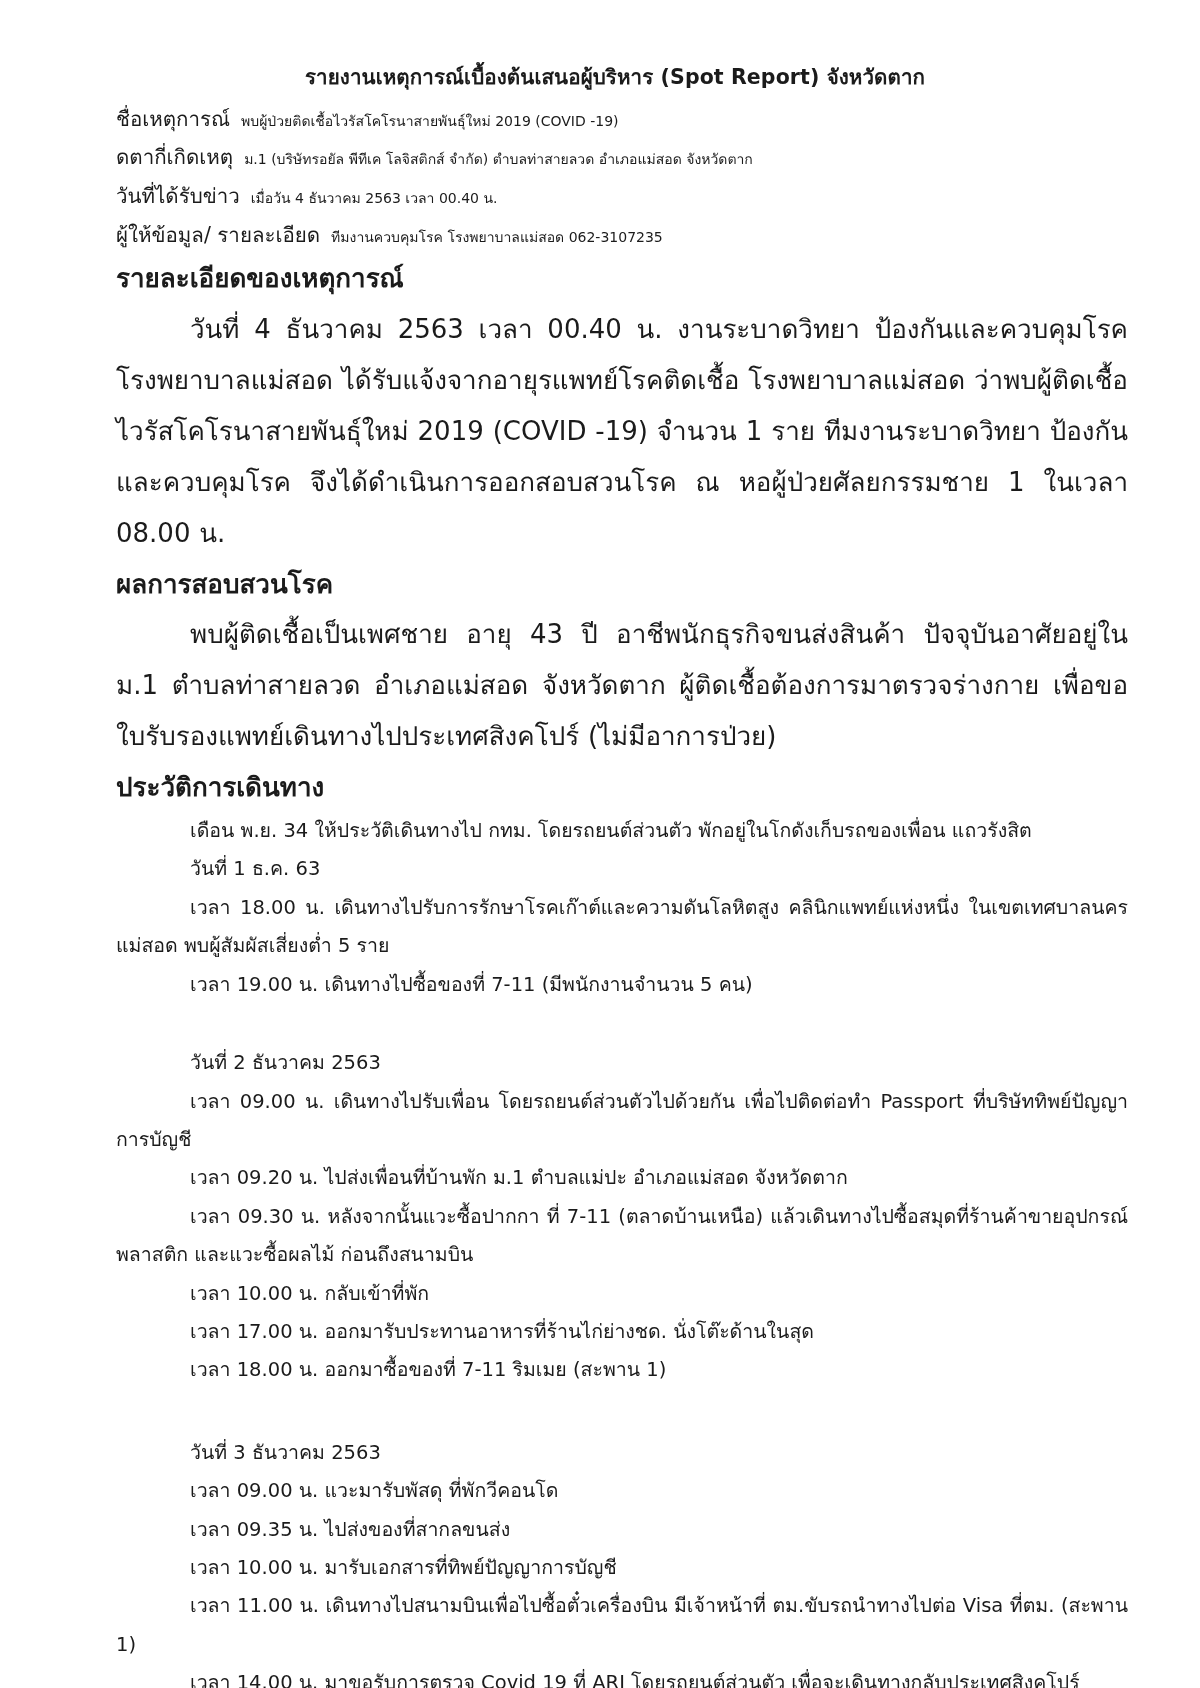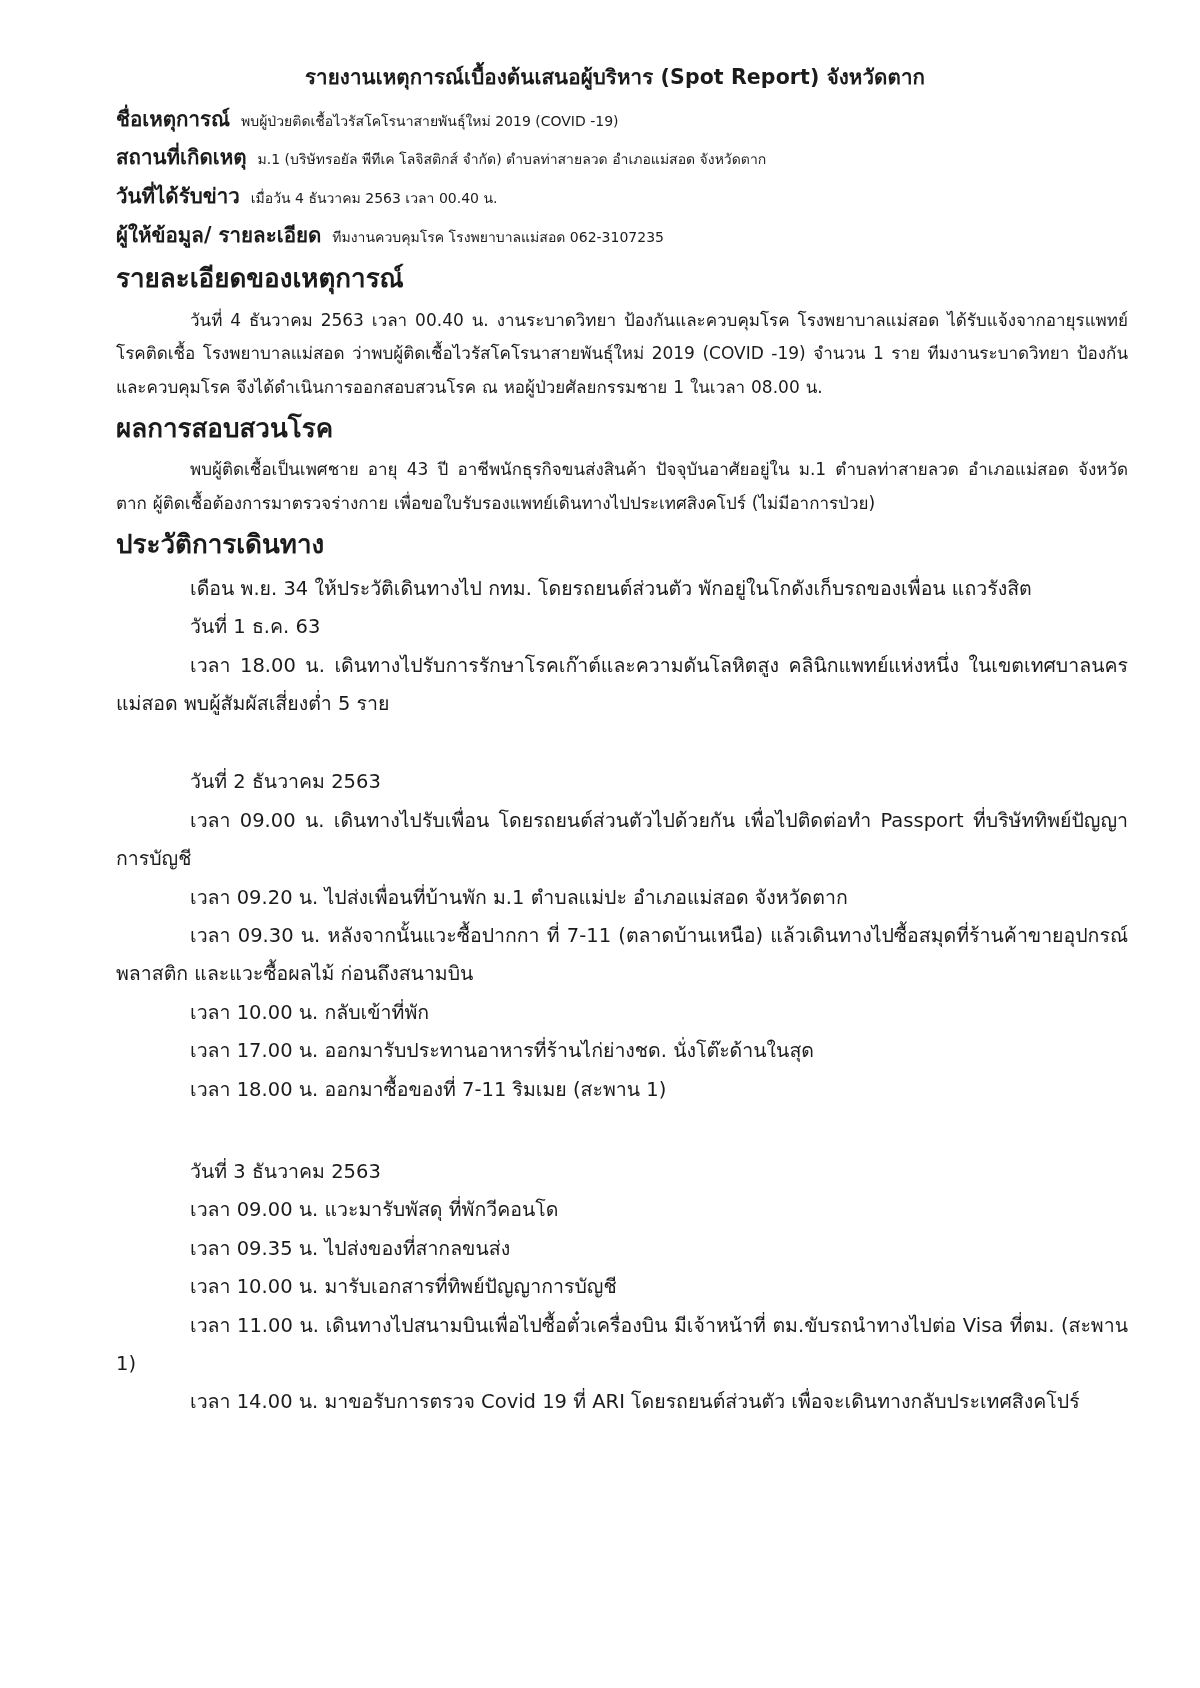--- a/index.html
+++ b/index.html
@@ -37,40 +37,40 @@
   }
 
   
   .field-row {
     display: block;
     font-size: 20px;
     line-height: 1.88;
     white-space: nowrap;
   }
   .field-label {
-    font-weight: 700;
+    font-weight: 400;
     font-size: 20.5px;
   }
   .field-value {
     font-weight: 400;
     font-size: 14px;
     margin-left: 11px;
   }
 
   
   .section-heading {
     font-weight: 700;
     font-size: 26px;
     line-height: 1.9;
     margin: 0;
   }
 
   
   .body-par {
-    font-size: 17px;
+    font-size: 26px;
     line-height: 1.97;
     text-align: justify;
     text-justify: inter-word;
     margin: 0;
     text-indent: 74px;
     word-spacing: 0.5px;
   }
 
   
   .indent-line {
@@ -94,21 +94,21 @@
 
 <div class="page">
 
   <div class="doc-title">รายงานเหตุการณ์เบื้องต้นเสนอผู้บริหาร (Spot Report) จังหวัดตาก</div>
 
   <div class="field-row">
     <span class="field-label">ชื่อเหตุการณ์</span><span class="field-value">พบผู้ป่วยติดเชื้อไวรัสโคโรนาสายพันธุ์ใหม่ 2019 (COVID -19)</span>
   </div>
 
   <div class="field-row">
-    <span class="field-label">สถานที่เกิดเหตุ</span><span class="field-value">ม.1 (บริษัทรอยัล พีทีเค โลจิสติกส์ จำกัด) ตำบลท่าสายลวด อำเภอแม่สอด จังหวัดตาก</span>
+    <span class="field-label">ดตากี่เกิดเหตุ</span><span class="field-value">ม.1 (บริษัทรอยัล พีทีเค โลจิสติกส์ จำกัด) ตำบลท่าสายลวด อำเภอแม่สอด จังหวัดตาก</span>
   </div>
 
 
   <div class="field-row">
     <span class="field-label">วันที่ได้รับข่าว</span><span class="field-value">เมื่อวัน 4 ธันวาคม  2563 เวลา 00.40 น.</span>
   </div>
 
 
   <div class="field-row">
     <span class="field-label">ผู้ให้ข้อมูล/ รายละเอียด</span><span class="field-value">ทีมงานควบคุมโรค โรงพยาบาลแม่สอด 062-3107235</span>
@@ -118,20 +118,21 @@
   <div class="body-par">วันที่ 4 ธันวาคม  2563 เวลา 00.40 น. งานระบาดวิทยา ป้องกันและควบคุมโรค โรงพยาบาลแม่สอด ได้รับแจ้งจากอายุรแพทย์โรคติดเชื้อ โรงพยาบาลแม่สอด ว่าพบผู้ติดเชื้อไวรัสโคโรนาสายพันธุ์ใหม่ 2019 (COVID    -19) จำนวน 1 ราย  ทีมงานระบาดวิทยา ป้องกันและควบคุมโรค จึงได้ดำเนินการออกสอบสวนโรค ณ หอผู้ป่วยศัลยกรรมชาย 1 ในเวลา 08.00 น.</div>
 
   <div class="section-heading">ผลการสอบสวนโรค</div>
   <div class="body-par">พบผู้ติดเชื้อเป็นเพศชาย อายุ  43 ปี อาชีพนักธุรกิจขนส่งสินค้า ปัจจุบันอาศัยอยู่ใน ม.1  ตำบลท่าสายลวด อำเภอแม่สอด จังหวัดตาก ผู้ติดเชื้อต้องการมาตรวจร่างกาย เพื่อขอใบรับรองแพทย์เดินทางไปประเทศสิงคโปร์ (ไม่มีอาการป่วย)</div>
 
   <div class="section-heading">ประวัติการเดินทาง</div>
 
   <div class="indent-line hang">เดือน พ.ย. 34 ให้ประวัติเดินทางไป กทม. โดยรถยนต์ส่วนตัว พักอยู่ในโกดังเก็บรถของเพื่อน แถวรังสิต</div>
   <div class="indent-line hang">วันที่ 1 ธ.ค. 63</div>
   <div class="indent-line hang">เวลา 18.00 น. เดินทางไปรับการรักษาโรคเก๊าต์และความดันโลหิตสูง คลินิกแพทย์แห่งหนึ่ง ในเขตเทศบาลนครแม่สอด พบผู้สัมผัสเสี่ยงต่ำ 5 ราย</div>
+  <div class="indent-line hang">เวลา 19.00 น. เดินทางไปซื้อของที่ 7-11 (มีพนักงานจำนวน 5 คน)</div>
 
   <div class="gap-md"></div>
 
   <div class="indent-line">วันที่ 2 ธันวาคม  2563</div>
   <div class="indent-line hang">เวลา 09.00 น. เดินทางไปรับเพื่อน โดยรถยนต์ส่วนตัวไปด้วยกัน เพื่อไปติดต่อทำ Passport   ที่บริษัททิพย์ปัญญาการบัญชี</div>
   <div class="indent-line">เวลา 09.20 น. ไปส่งเพื่อนที่บ้านพัก ม.1 ตำบลแม่ปะ อำเภอแม่สอด จังหวัดตาก</div>
   <div class="indent-line hang">เวลา 09.30 น. หลังจากนั้นแวะซื้อปากกา ที่ 7-11 (ตลาดบ้านเหนือ) แล้วเดินทางไปซื้อสมุดที่ร้านค้าขายอุปกรณ์พลาสติก และแวะซื้อผลไม้ ก่อนถึงสนามบิน</div>
   <div class="indent-line">เวลา 10.00 น. กลับเข้าที่พัก</div>
   <div class="indent-line">เวลา 17.00 น. ออกมารับประทานอาหารที่ร้านไก่ย่างชด. นั่งโต๊ะด้านในสุด</div>
   <div class="indent-line">เวลา 18.00 น. ออกมาซื้อของที่ 7-11 ริมเมย (สะพาน 1)</div>

